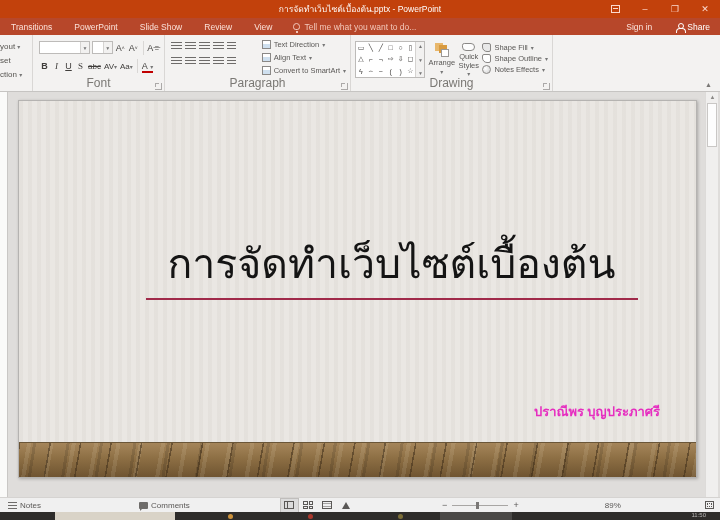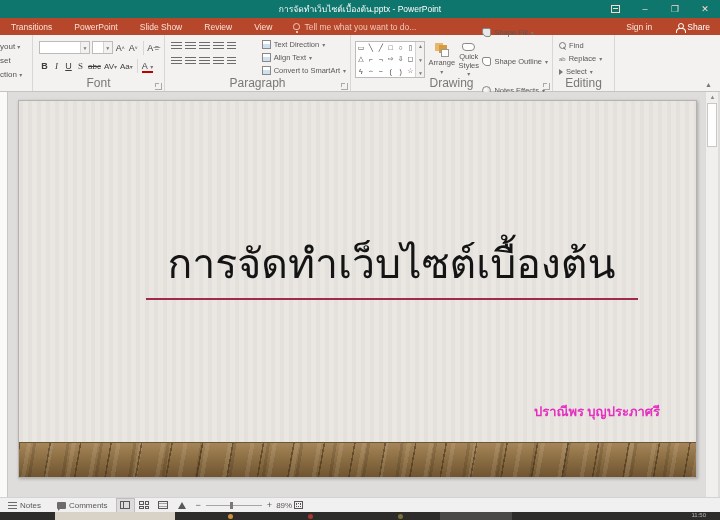--- a/index.html
+++ b/index.html
@@ -84,21 +84,21 @@
   .shape-scroll { width:9px; border-left:1px solid #d5d3d1; background:#f2f1f0; display:flex; flex-direction:column;
                   align-items:center; justify-content:space-between; font-size:5px; color:#777; padding:1px 0; }
   .big-btn { display:flex; flex-direction:column; align-items:center; justify-content:flex-start; gap:2px;
              font-size:7.5px; color:#5a5856; padding-top:4px; text-align:center; line-height:1.15; }
   .arrange-ico { width:14px; height:14px; position:relative; }
   .arrange-ico i { position:absolute; width:8px; height:8px; display:block; }
   .arrange-ico .a1 { left:0; top:0; background:#e8b76b; }
   .arrange-ico .a2 { left:4px; top:2px; background:#d89a3f; }
   .arrange-ico .a3 { left:6px; top:6px; background:#fff; border:1px solid #9a9896; }
   .qs-ico { width:13px; height:13px; border:1.5px solid #8a8886; border-radius:4px 7px 7px 7px; background:#fdfdfd; }
-  .draw-right { display:flex; flex-direction:column; justify-content:center; gap:20px; padding-top:4px; }
+  .draw-right { display:flex; flex-direction:column; justify-content:flex-start; gap:2px; padding-top:4px; }
   .dr-item { display:flex; align-items:center; gap:3px; font-size:7.5px; color:#5a5856; white-space:nowrap; }
   .fill-ico { width:9px; height:9px; background:#e8e8e8; border:1px solid #8a8886; border-radius:2px 2px 2px 5px; }
   .outline-ico { width:9px; height:9px; border:1.5px solid #8a8886; border-radius:2px 2px 2px 5px; background:#fff; }
   .effects-ico { width:9px; height:9px; border:1px solid #8a8886; border-radius:50%; background:radial-gradient(circle at 35% 35%, #fff, #cfcfcf); }
 
   
   .g-editing { width:62px; }
   .ed-item { display:flex; align-items:center; gap:3px; font-size:7.5px; color:#5a5856; margin:2px 0 4px 2px; white-space:nowrap; }
   .mag { width:7px; height:7px; position:relative; flex:none; }
   .mag::before { content:""; position:absolute; left:0; top:0; width:5px; height:5px; border:1px solid #7a7876; border-radius:50%; }
@@ -125,21 +125,21 @@
             repeating-linear-gradient(100deg, rgba(255,245,220,.10) 8px 12px, rgba(0,0,0,0) 12px 30px),
             repeating-linear-gradient(99deg, rgba(0,0,0,.12) 14px 17px, rgba(0,0,0,0) 17px 47px),
             linear-gradient(180deg, #a5855a 0%, #8d6f44 45%, #6f5431 100%); }
   .vscroll { position:absolute; right:2px; top:0; width:13px; height:405px; background:#f0efee; border-left:1px solid #dddbd9; }
   .vscroll .arrow { position:absolute; left:0; width:13px; height:10px; display:flex; align-items:center; justify-content:center;
                     font-size:6px; color:#8a8886; }
   .vscroll .thumb { position:absolute; left:1px; top:11px; width:10px; height:44px; background:#fdfdfd; border:1px solid #c9c7c5; }
 
   
   .statusbar { position:absolute; left:0; top:497px; width:720px; height:15px; background:#f0f0f0;
-               border-top:1px solid #d5d3d1; display:flex; align-items:center; justify-content:flex-start;
+               border-top:1px solid #d5d3d1; display:flex; align-items:center; justify-content:space-between;
                font-size:8px; color:#5a5856; }
   .sb-item { display:flex; align-items:center; gap:3px; padding:0 8px; height:15px; }
   .notes-ico { width:9px; height:7px; background:repeating-linear-gradient(180deg,#6e6c6a 0 1px,transparent 1px 3px); }
   .comment-ico { width:9px; height:7px; background:#6e6c6a; border-radius:1px; position:relative; }
   .comment-ico::after { content:""; position:absolute; left:1px; bottom:-2px; border-left:2px solid #6e6c6a; border-bottom:2px solid transparent; }
   .viewbtns { display:flex; align-items:center; height:15px; margin-right:4px; }
   .vbtn { width:19px; height:15px; display:flex; align-items:center; justify-content:center; }
   .vbtn.active { background:#dcdcdc; border:1px solid #c0bebc; }
   .vb-normal { width:10px; height:8px; border:1px solid #5a5856; position:relative; }
   .vb-normal::before { content:""; position:absolute; left:2px; top:0; bottom:0; border-left:1px solid #5a5856; }
@@ -157,21 +157,21 @@
   
   .taskbar { position:absolute; left:0; top:512px; width:720px; height:8px; background:#2e2c2a; overflow:hidden; }
   .tb-light { position:absolute; left:55px; top:0; width:120px; height:8px; background:#d9d3c7; }
   .tb-block { position:absolute; left:440px; top:0; width:72px; height:8px; background:#4a4846; }
   .tb-dot { position:absolute; top:2px; width:5px; height:5px; border-radius:50%; opacity:.85; }
   .tb-clock { position:absolute; right:14px; top:0; font-size:6px; color:#b9b7b5; }
 </style>
 </head>
 <body>
 
-<div class="titlebar" style="background: #0f766e; text-align: right;">
+<div class="titlebar" style="background: #c2410c; text-align: right;">
   <span class="titlebar-title">การจัดทำเว็บไซต์เบื้องต้น.pptx - PowerPoint</span>
   <div class="win-controls">
     <div class="win-btn">
         <span class="ribbon-opts-glyph"></span>
       </div>
     <div class="win-btn">–</div>
     <div class="win-btn">❐</div>
     <div class="win-btn">✕</div>
   </div>
 </div>
@@ -335,37 +335,20 @@
       <div class="dr-item">
         <span class="effects-ico"></span>
         <span>Notes Effects</span>
           <span class="caret">▾</span>
       </div>
     </div>
     <div class="rgroup-label">Drawing</div>
     <div class="launcher"></div>
   </div>
 
-  <div class="rgroup g-editing">
-    <div class="ed-item">
-      <span class="mag"></span>
-      <span>Find</span>
-    </div>
-    <div class="ed-item">
-      <span class="rep-ico">ab</span>
-      <span>Replace</span>
-        <span class="caret">▾</span>
-    </div>
-    <div class="ed-item">
-      <span class="sel-ico"></span>
-      <span>Select</span>
-        <span class="caret">▾</span>
-    </div>
-    <div class="rgroup-label">Editing</div>
-  </div>
 
   <div class="rgroup ribbon-fill">
     <span class="collapse-chev">▲</span>
   </div>
 </div>
 
 <div class="workspace">
   <div class="thumb-strip"></div>
 
   <div class="slide">

